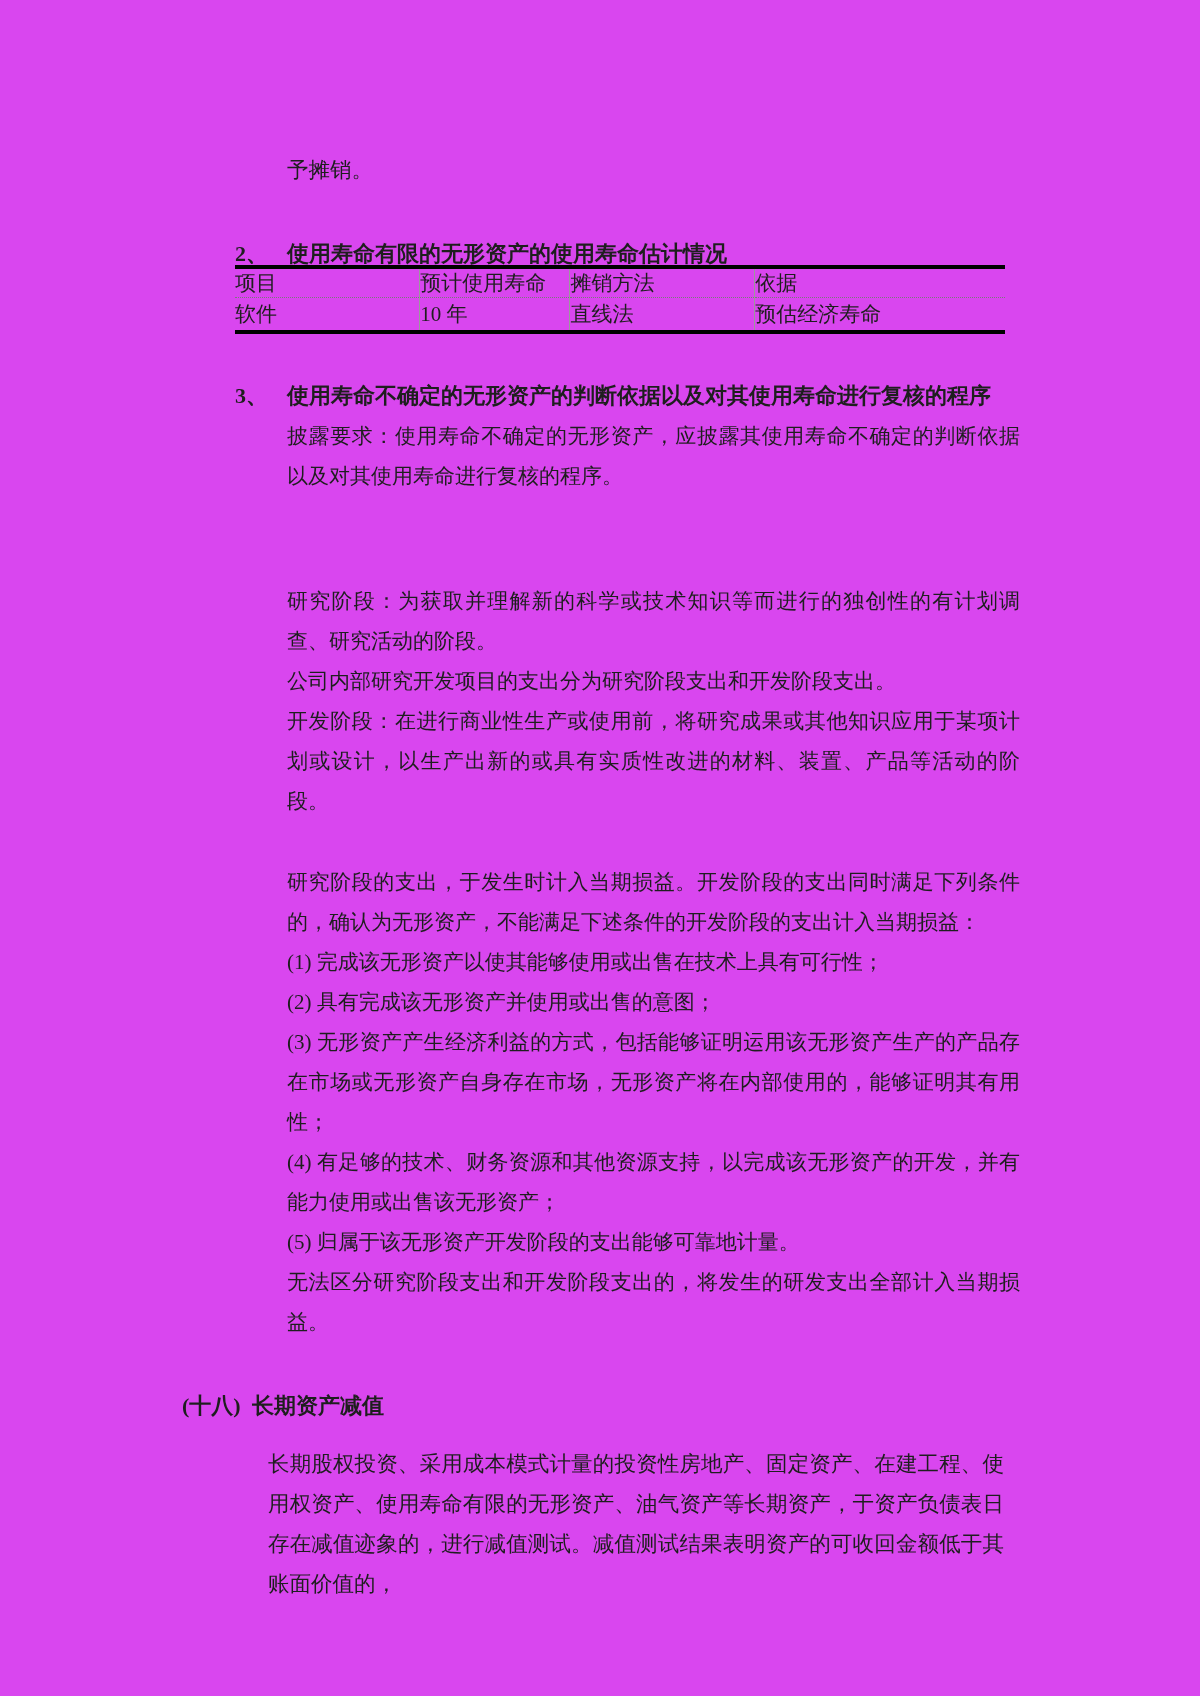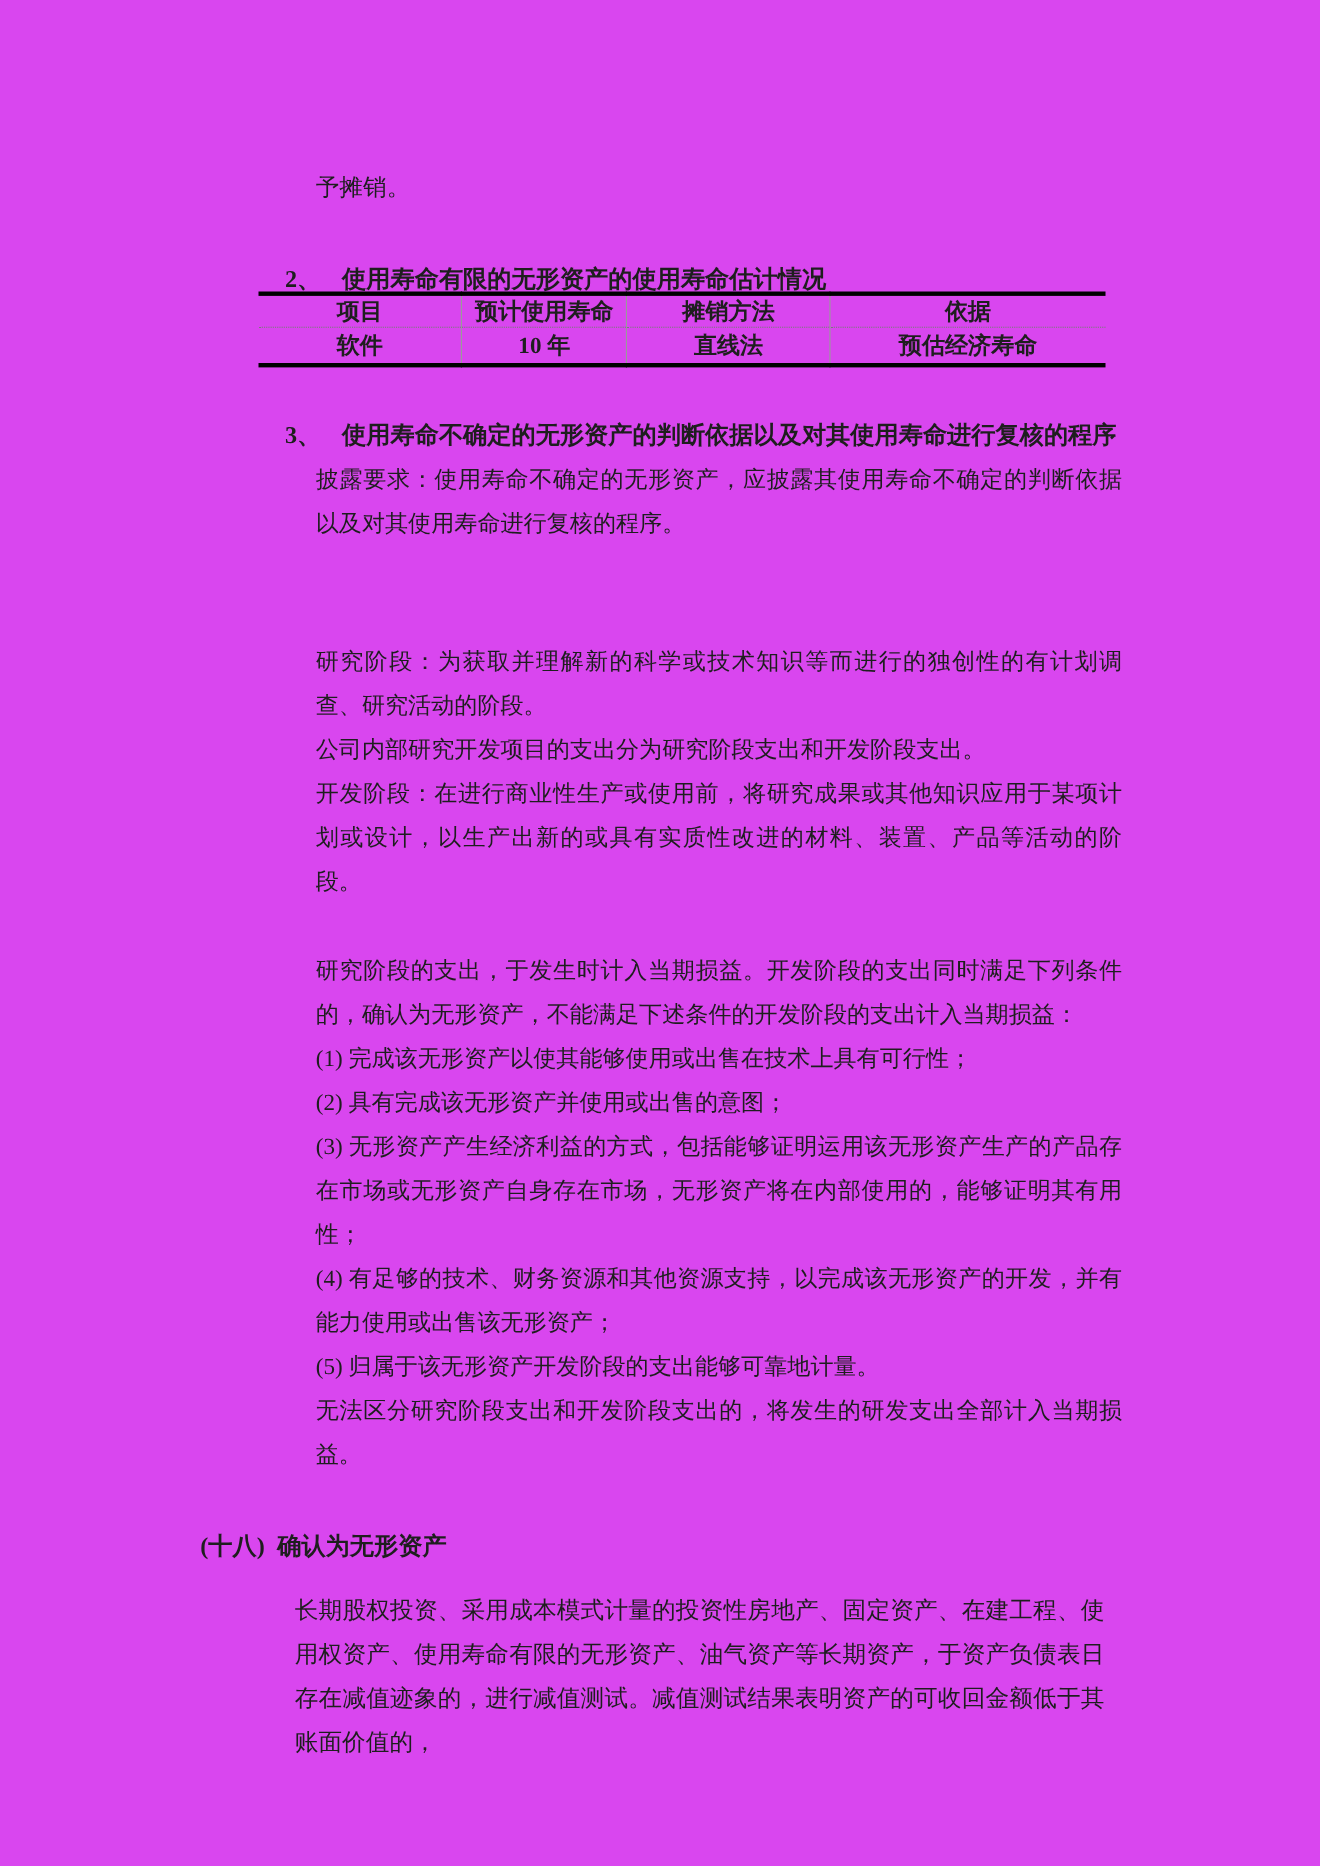--- a/index.html
+++ b/index.html
@@ -14,21 +14,20 @@
   }
   .abs { position:absolute; }
   .intro {
     left:287px; top:150px; width:733px;
     font-size:21.5px; line-height:40px; margin:0;
   }
   .heading {
     left:235px; width:790px;
     font-weight:bold; font-size:22px; line-height:40px;
     white-space:nowrap;
-    margin-left:24px;
   }
   .heading .num { display:inline-block; width:52px; }
   .heading18 {
     left:182px; width:850px;
     font-weight:bold; font-size:22px; line-height:40px;
     white-space:nowrap;
   }
   .heading18 .num { display:inline-block; width:70px; }
   .bodyblock {
     left:287px; width:733px;
@@ -43,21 +42,21 @@
   }
   .bodyblock18 p { margin:16px; }
   table.life-table {
     position:absolute; left:235px; top:265px; width:770px;
     border-collapse:collapse; table-layout:fixed;
     border-top:4px solid #000000;
     border-bottom:4px solid #000000;
     font-size:21px; color:#1e1e1e;
   }
   table.life-table th, table.life-table td {
-    font-weight:bold; text-align:center; vertical-align:middle;
+    font-weight:normal; text-align:left; vertical-align:middle;
     padding:0; border-left:1px solid #9a9a9a;margin-top:12px;
   }
   table.life-table th:first-child, table.life-table td:first-child { border-left:none; }
   table.life-table thead tr { height:27px; }
   table.life-table tbody tr { height:34px; }
   table.life-table thead th { border-bottom:1px dotted #7a7a7a; }
   col.c1 { width:24%; } col.c2 { width:19.5%; } col.c3 { width:24%; } col.c4 { width:32.5%; }
 </style>
 </head>
 <body>
@@ -112,19 +111,19 @@
     <p>研究阶段的支出，于发生时计入当期损益。开发阶段的支出同时满足下列条件的，确认为无形资产，不能满足下述条件的开发阶段的支出计入当期损益：</p>
     <p>(1) 完成该无形资产以使其能够使用或出售在技术上具有可行性；</p>
     <p>(2) 具有完成该无形资产并使用或出售的意图；</p>
     <p>(3) 无形资产产生经济利益的方式，包括能够证明运用该无形资产生产的产品存在市场或无形资产自身存在市场，无形资产将在内部使用的，能够证明其有用性；</p>
     <p>(4) 有足够的技术、财务资源和其他资源支持，以完成该无形资产的开发，并有能力使用或出售该无形资产；</p>
     <p>(5) 归属于该无形资产开发阶段的支出能够可靠地计量。</p>
     <p>无法区分研究阶段支出和开发阶段支出的，将发生的研发支出全部计入当期损益。</p>
   </div>
 
   <div class="abs heading18" style="top:1386px">
-    <span class="num">(十八)</span><span>确认为无形资产</span>
+    <span class="num">(十八)</span><span>长期资产减值</span>
   </div>
   <div class="abs bodyblock18" style="top:1428px">
     <p>长期股权投资、采用成本模式计量的投资性房地产、固定资产、在建工程、使用权资产、使用寿命有限的无形资产、油气资产等长期资产，于资产负债表日存在减值迹象的，进行减值测试。减值测试结果表明资产的可收回金额低于其账面价值的，</p>
   </div>
 
 </div>
 
 </body></html>

